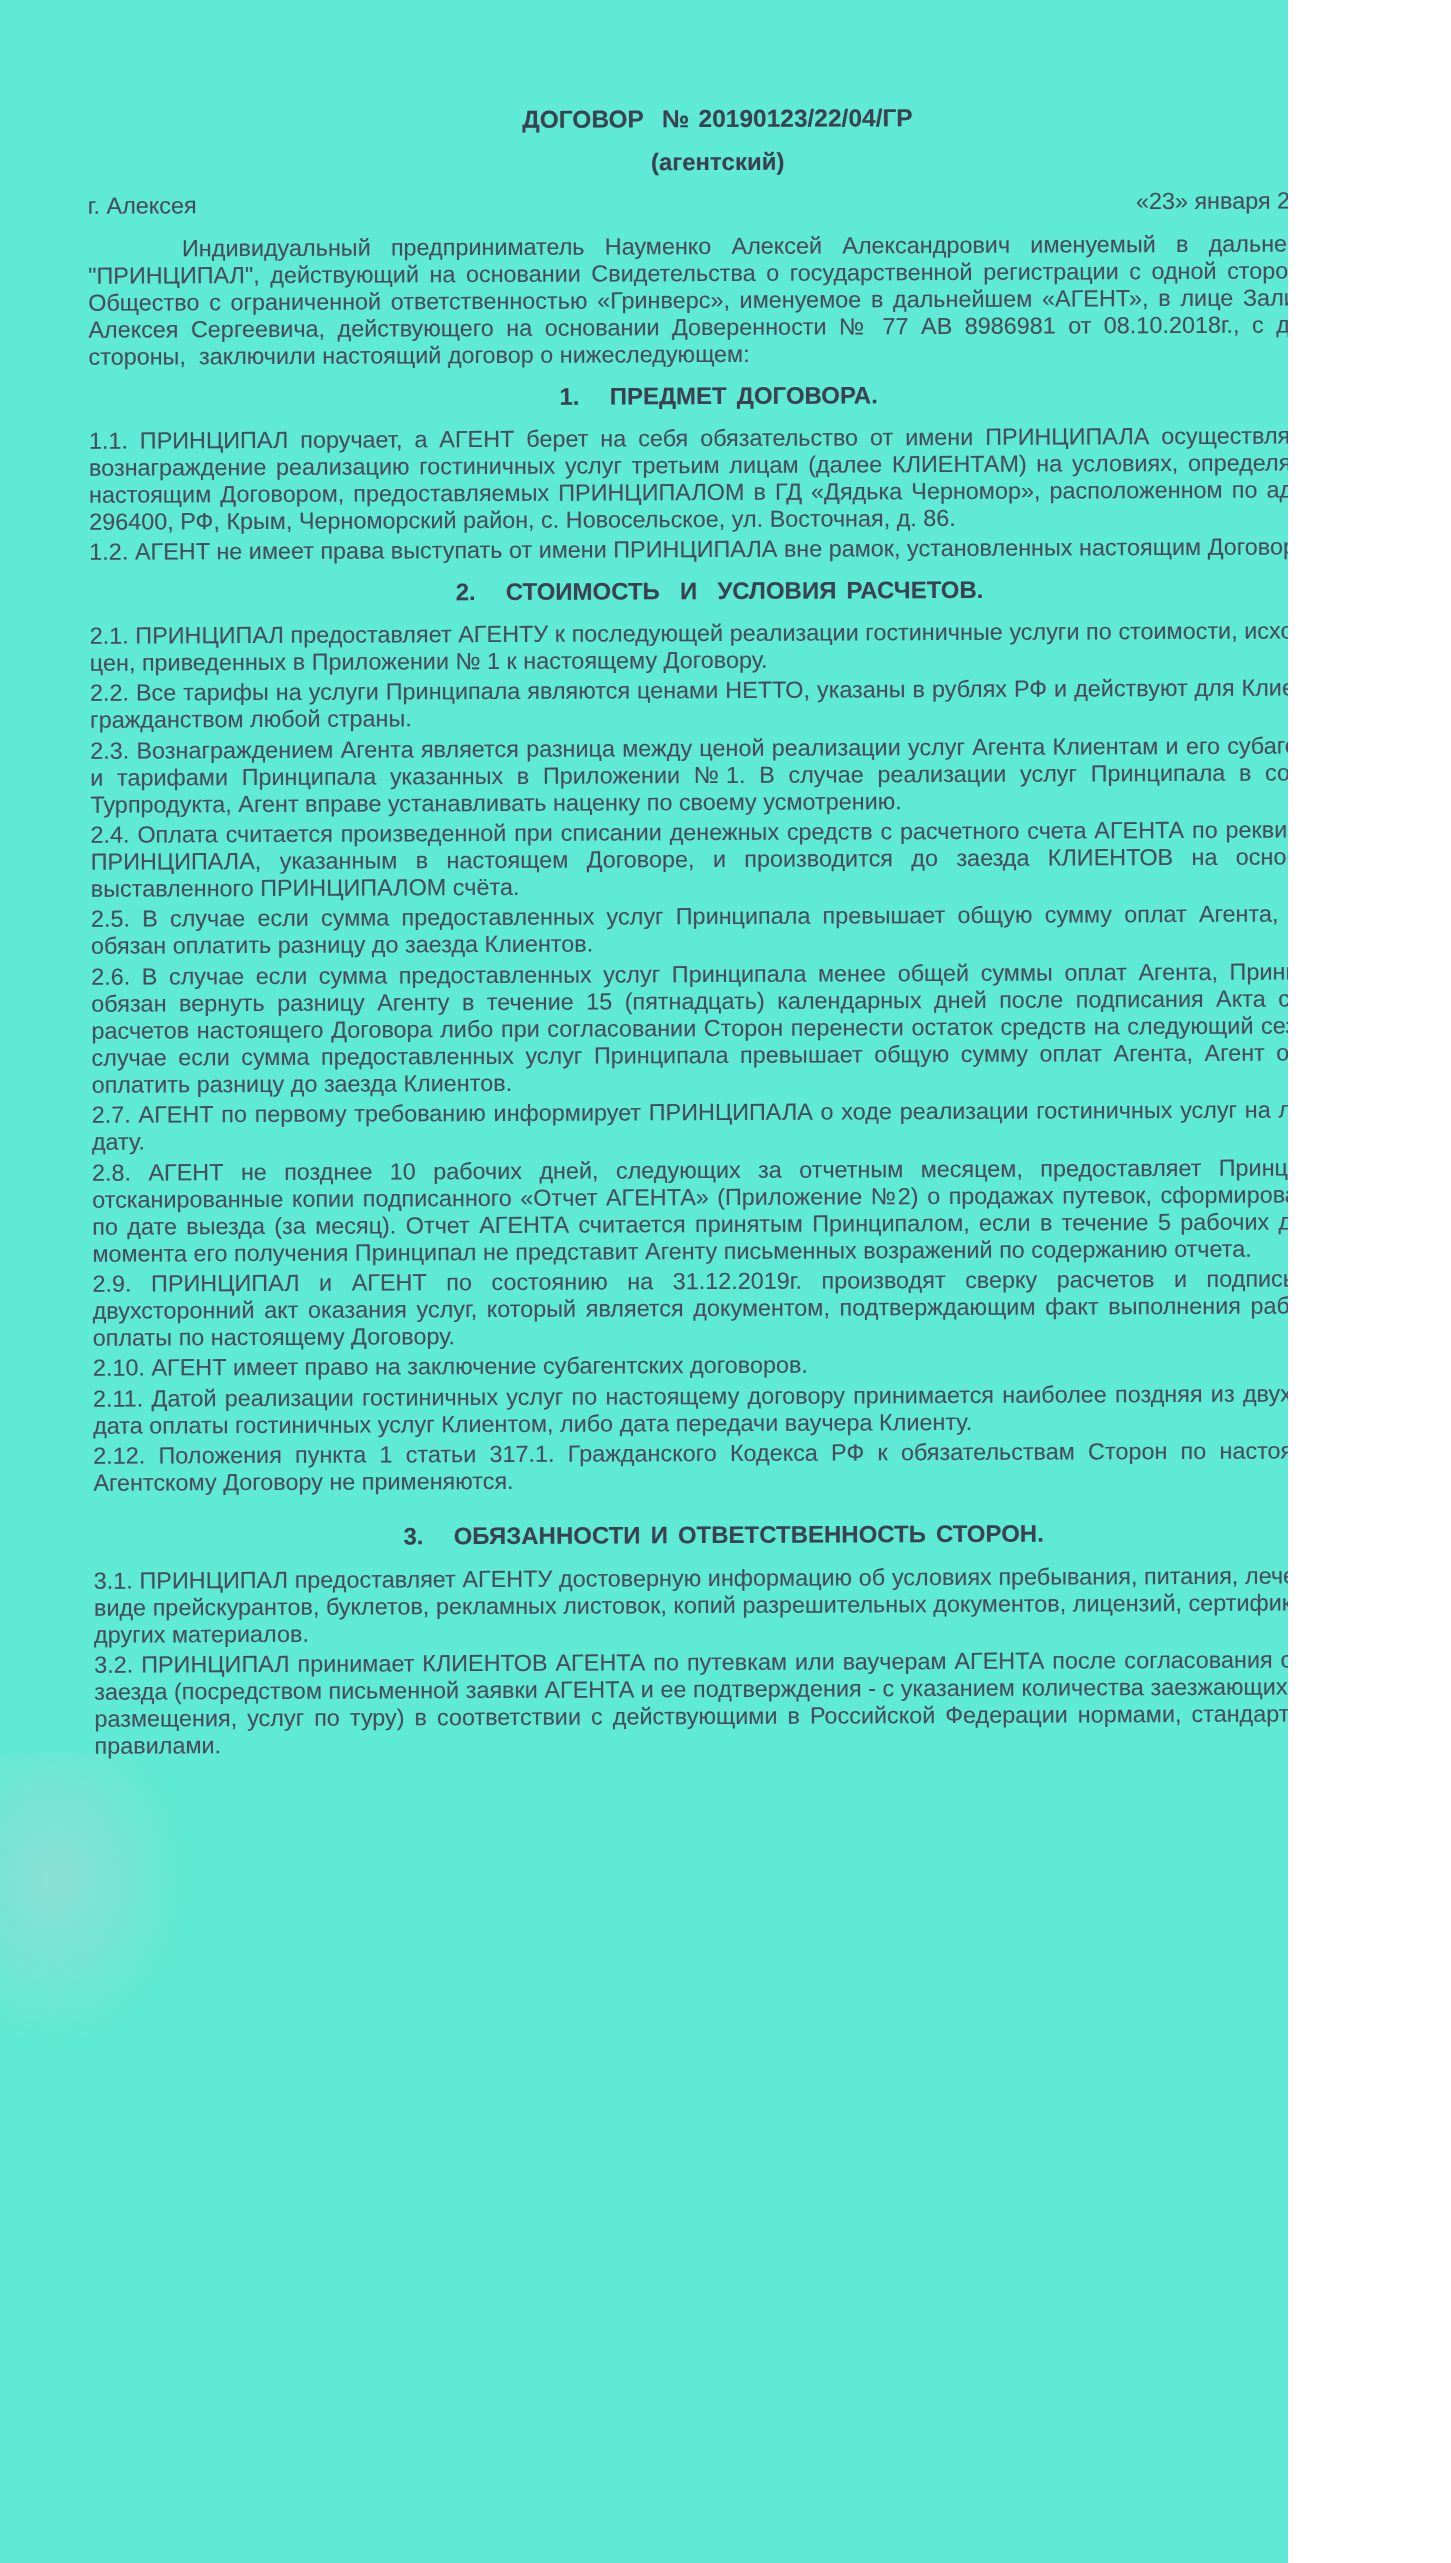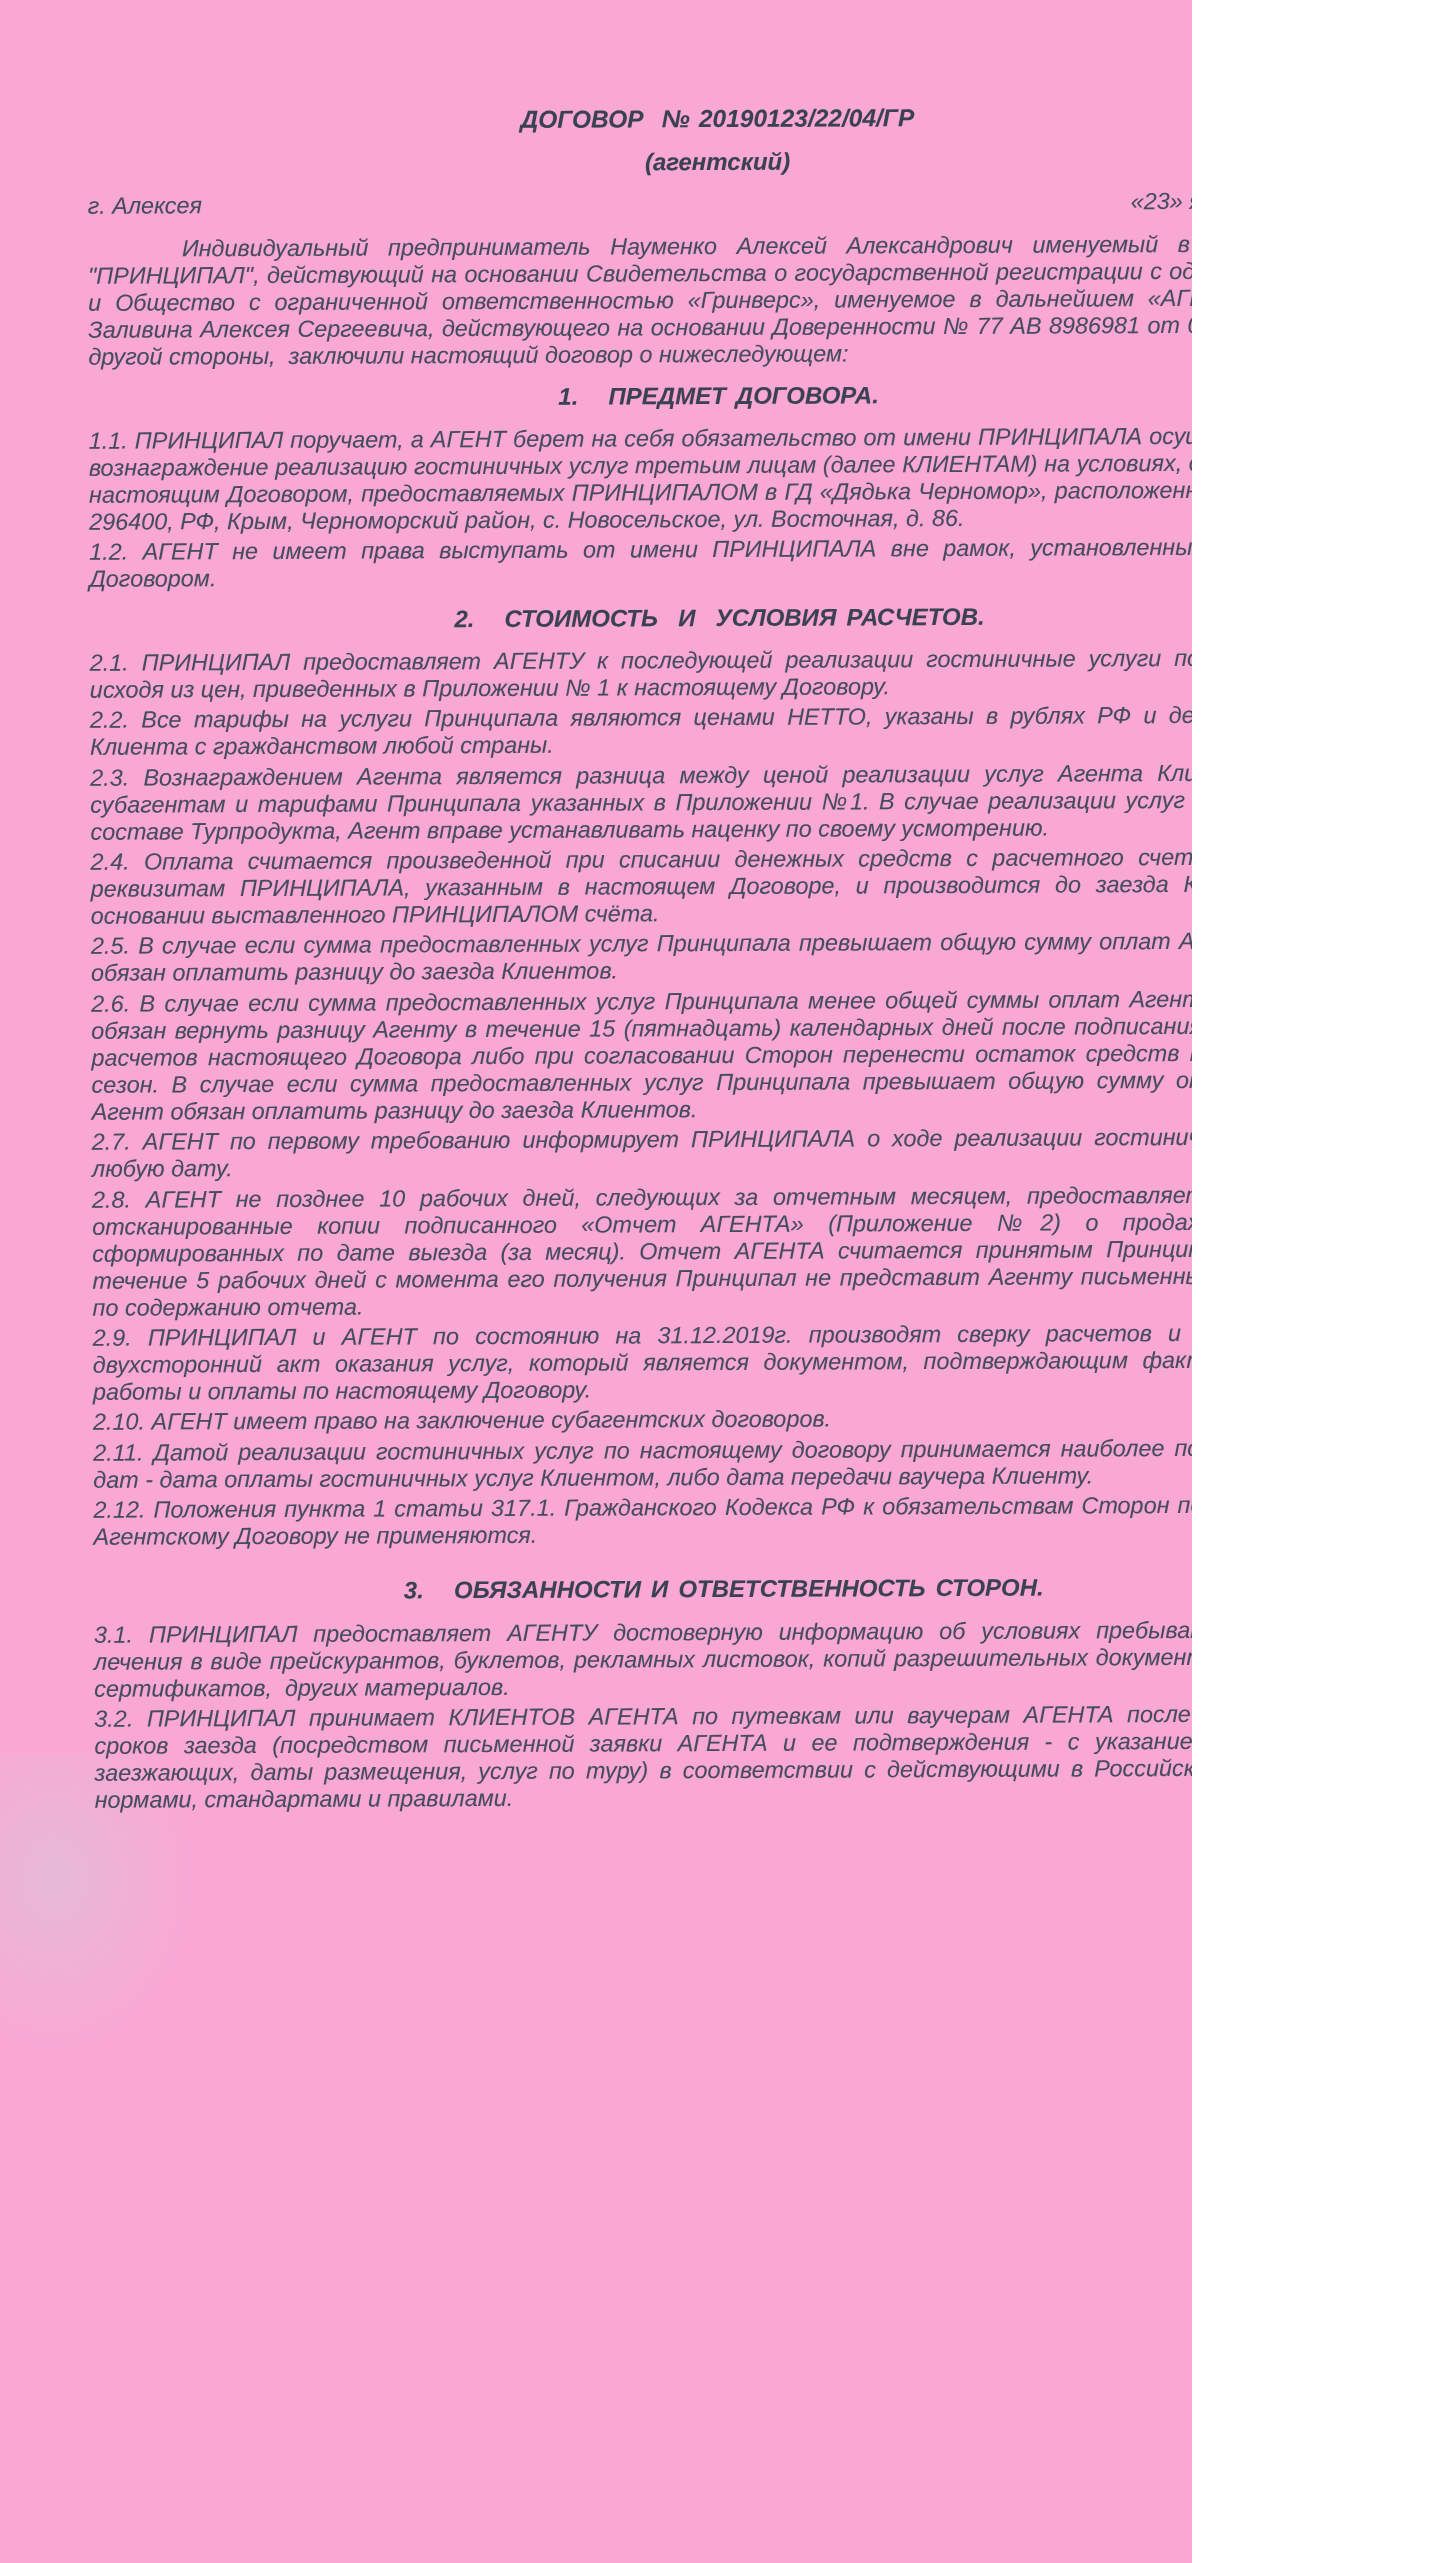--- a/index.html
+++ b/index.html
@@ -2,27 +2,26 @@
 <html lang="ru" style="font-size:9px"><head>
 <meta charset="utf-8">
 <style>
   html, body {
     margin: 0;
     padding: 0;
     background: #ffffff;
   }
   .page {
     position: relative;
-    width: 1192px;
+    width: 1288px;
     height: 2563px;
-    background: #f9a8d4;
+    background: #5eead4;
     overflow: hidden;
     font-family: "Liberation Sans", "DejaVu Sans", sans-serif;
     color: #454c5b;
-    font-style: italic;
   }
   
   .scan-line {
     position: absolute;
     left: 1415px;
     top: 0;
     width: 2.3px;
     height: 1991px;
     background: linear-gradient(to right, #b6bac0 0 0.6px, #e8eaed 0.6px 1.1px, #9298a1 1.1px 2.3px);
     opacity: 0.9;

